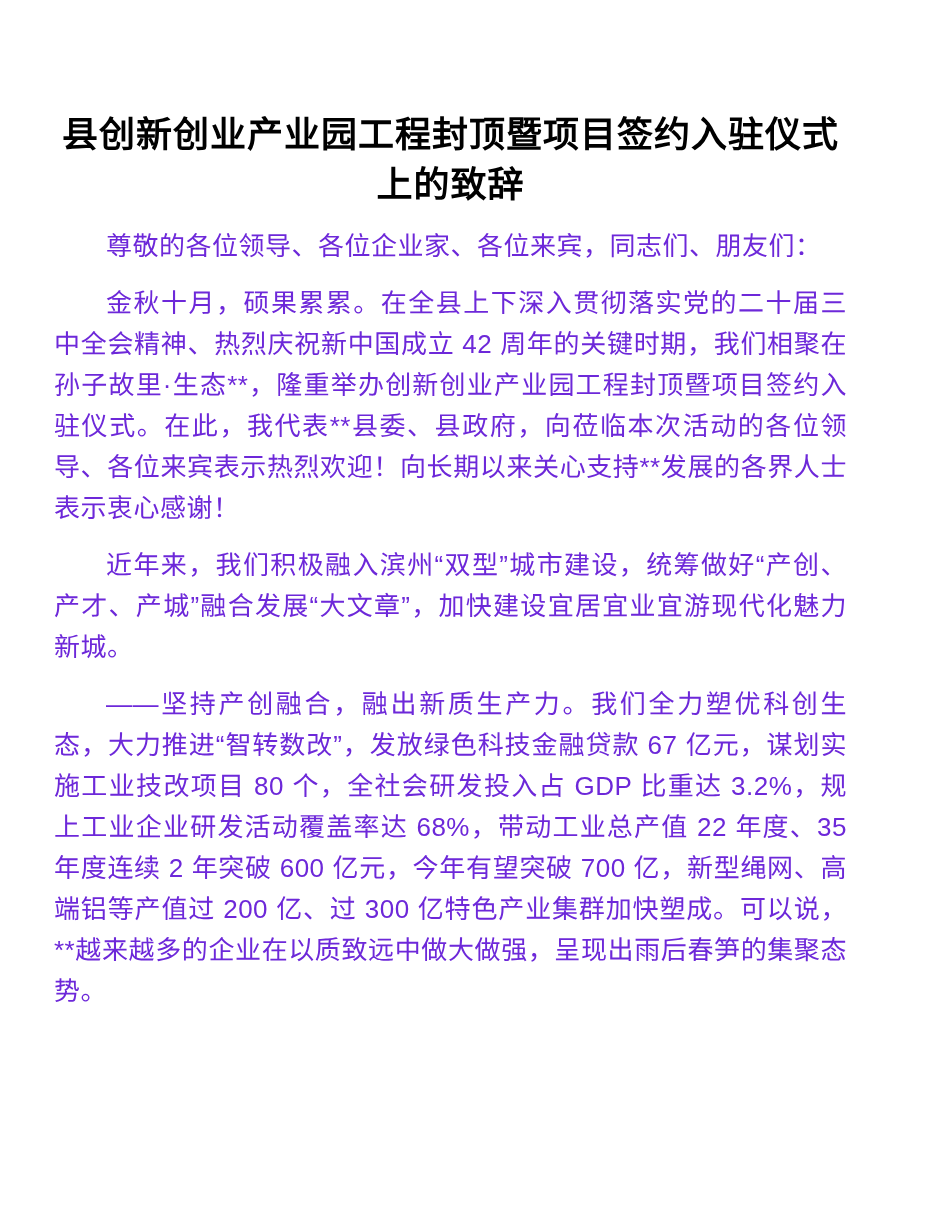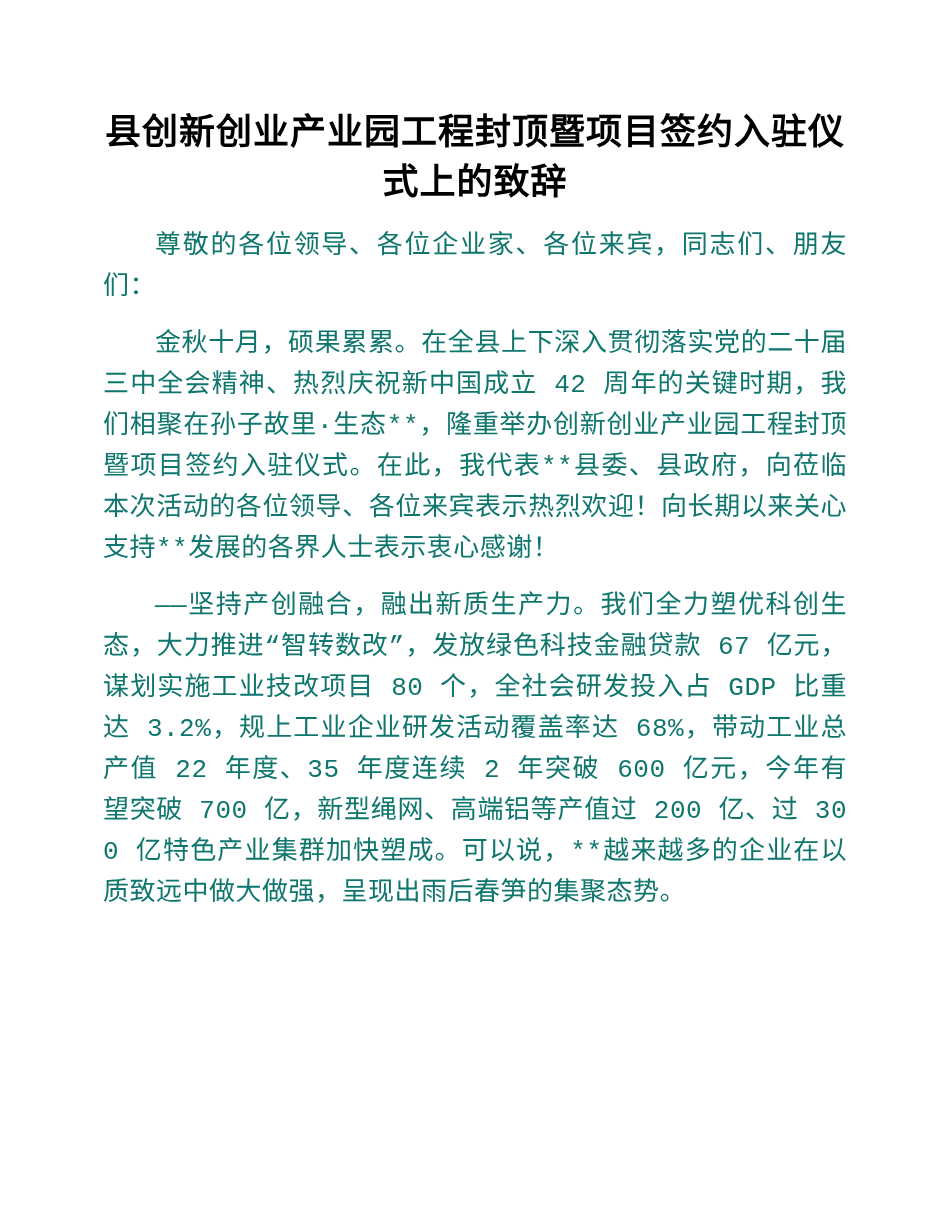--- a/index.html
+++ b/index.html
@@ -7,23 +7,23 @@
     padding: 0;
     background: #ffffff;
   }
   .page {
     position: relative;
     width: 950px;
     height: 1230px;
     margin: 0 auto;
     background: #ffffff;
     box-sizing: border-box;
-    padding: 110px 103px 0 103px;
+    padding: 110px 103px 0 54px;
     overflow: hidden;
-    font-family: Liberation Mono, monospace;
+    font-family: Liberation Sans, sans-serif;
     color: #000000;
   }
   .doc-title {
     margin: 0 0 16px 0;
     font-size: 36px;
     font-weight: 700;
     line-height: 50px;
     text-align: center;
     letter-spacing: 1px;
     color: #000000;
@@ -31,28 +31,29 @@
   .doc-paragraph {
     margin: 8px 0 16px 0;
     font-size: 26px;
     font-weight: 400;
     line-height: 41px;
     letter-spacing: 0.5px;
     text-align: justify;
     text-justify: inter-ideograph;
     text-indent: 2em;
     word-break: break-all;
-    color: #0f766e;
+    color: #6d28d9;
   }
 </style>
 </head>
 <body>
 
 <div class="page">
   <h1 class="doc-title">县创新创业产业园工程封顶暨项目签约入驻仪式上的致辞</h1>
 
   <p class="doc-paragraph">尊敬的各位领导、各位企业家、各位来宾，同志们、朋友们：</p>
 
   <p class="doc-paragraph">金秋十月，硕果累累。在全县上下深入贯彻落实党的二十届三中全会精神、热烈庆祝新中国成立 42 周年的关键时期，我们相聚在孙子故里·生态**，隆重举办创新创业产业园工程封顶暨项目签约入驻仪式。在此，我代表**县委、县政府，向莅临本次活动的各位领导、各位来宾表示热烈欢迎！向长期以来关心支持**发展的各界人士表示衷心感谢！</p>
 
+  <p class="doc-paragraph">近年来，我们积极融入滨州“双型”城市建设，统筹做好“产创、产才、产城”融合发展“大文章”，加快建设宜居宜业宜游现代化魅力新城。</p>
 
   <p class="doc-paragraph">——坚持产创融合，融出新质生产力。我们全力塑优科创生态，大力推进“智转数改”，发放绿色科技金融贷款 67 亿元，谋划实施工业技改项目 80 个，全社会研发投入占 GDP 比重达 3.2%，规上工业企业研发活动覆盖率达 68%，带动工业总产值 22 年度、35 年度连续 2 年突破 600 亿元，今年有望突破 700 亿，新型绳网、高端铝等产值过 200 亿、过 300 亿特色产业集群加快塑成。可以说，**越来越多的企业在以质致远中做大做强，呈现出雨后春笋的集聚态势。</p>
 </div>
 
 </body></html>

